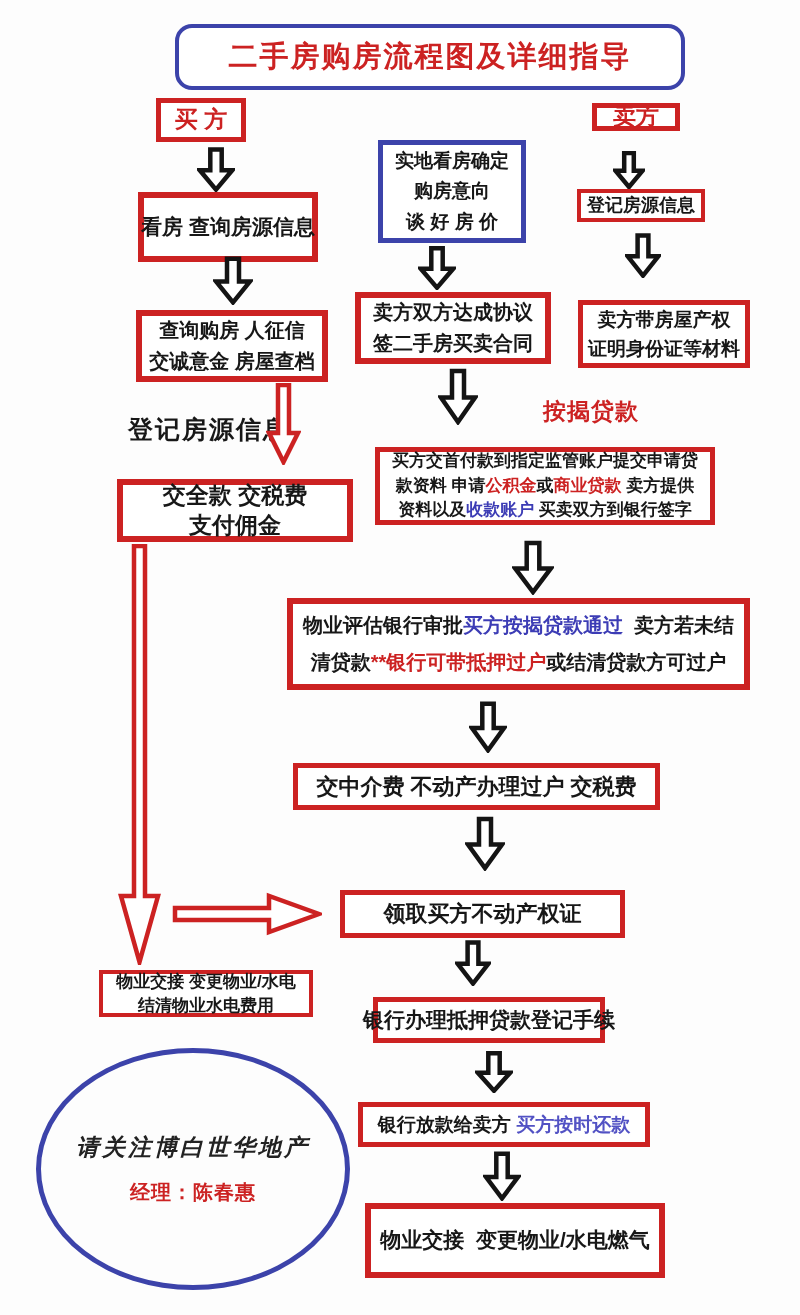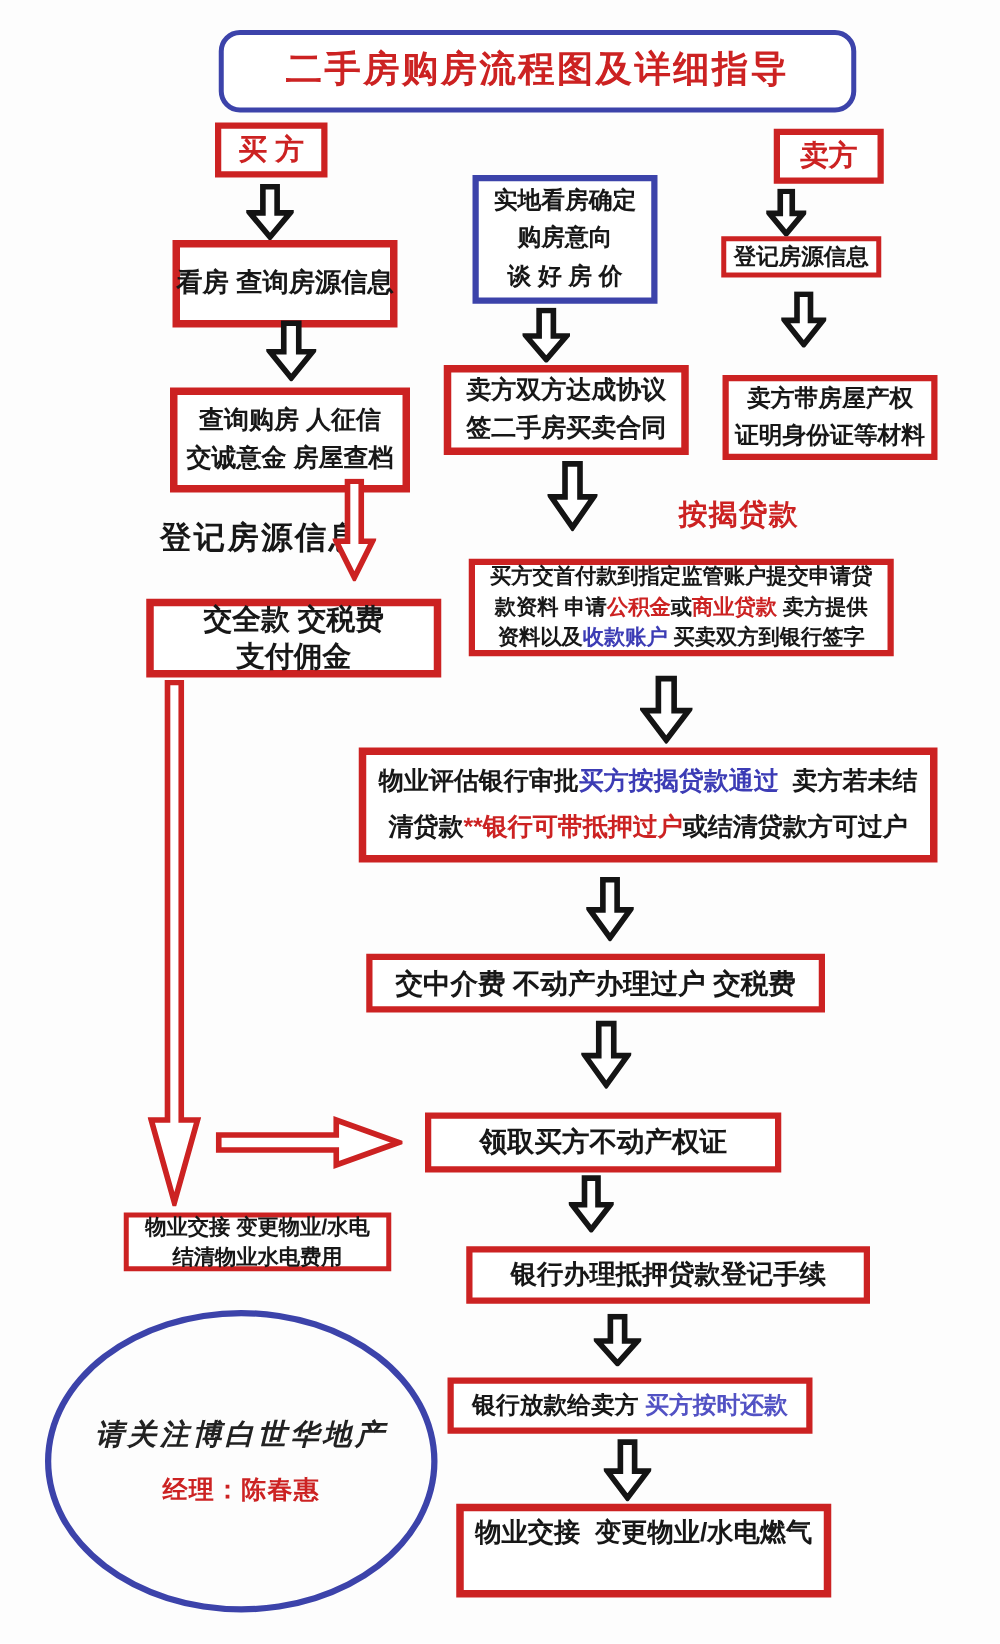--- a/index.html
+++ b/index.html
@@ -16,37 +16,37 @@
     font-family:"Liberation Sans","DejaVu Sans",sans-serif;
   }
   .box{
     position:absolute;box-sizing:border-box;background:#ffffff;
     display:flex;flex-direction:column;justify-content:center;align-items:center;
     text-align:center;font-weight:700;color:var(--ink);
     white-space:pre;line-height:1.35;
   }
   
   .bx-title{left:175px;top:24px;width:510px;height:66px;border:4px solid var(--blue);border-radius:17px;color:var(--red);font-size:29px;letter-spacing:2px;}
-  .bx-buyer{left:172px;top:98px;width:90px;height:44px;border:5px solid var(--red);color:var(--red);font-size:23px;}
-  .bx-seller{left:592px;top:103px;width:88px;height:44px;border:5px solid var(--red);color:var(--red);font-size:23px;margin-left:27px;}
+  .bx-buyer{left:156px;top:98px;width:90px;height:44px;border:5px solid var(--red);color:var(--red);font-size:23px;}
+  .bx-seller{left:592px;top:103px;width:88px;height:28px;border:5px solid var(--red);color:var(--red);font-size:23px;}
   .bx-site{left:378px;top:140px;width:148px;height:103px;border:5px solid var(--blue);font-size:19px;line-height:1.6;}
   .bx-view{left:138px;top:192px;width:180px;height:70px;border:6px solid var(--red);font-size:21px;}
-  .bx-check{left:136px;top:310px;width:192px;height:84px;border:6px solid var(--red);font-size:20px;line-height:1.55;}
+  .bx-check{left:136px;top:310px;width:192px;height:72px;border:6px solid var(--red);font-size:20px;line-height:1.55;}
   .bx-register{left:577px;top:189px;width:128px;height:33px;border:4px solid var(--red);font-size:18px;}
   .bx-docs{left:578px;top:300px;width:172px;height:68px;border:5px solid var(--red);font-size:19px;line-height:1.55;}
   .bx-agreement{left:355px;top:292px;width:196px;height:72px;border:6px solid var(--red);font-size:20px;line-height:1.55;}
   .bx-fullpay{left:117px;top:479px;width:236px;height:63px;border:6px solid var(--red);font-size:23px;line-height:1.3;}
   .bx-downpay{left:375px;top:447px;width:340px;height:78px;border:5px solid var(--red);font-size:17px;line-height:1.45;}
   .bx-approval{left:287px;top:598px;width:463px;height:92px;border:6px solid var(--red);font-size:20px;line-height:1.85;}
   .bx-fees{left:293px;top:763px;width:367px;height:47px;border:5px solid var(--red);font-size:22px;}
   .bx-cert{left:340px;top:890px;width:285px;height:48px;border:5px solid var(--red);font-size:22px;}
   .bx-handover1{left:99px;top:970px;width:214px;height:47px;border:4px solid var(--red);font-size:17px;line-height:1.4;}
-  .bx-bankreg{left:373px;top:997px;width:323px;height:46px;border:5px solid var(--red);font-size:21px;}
+  .bx-bankreg{left:373px;top:997px;width:232px;height:46px;border:5px solid var(--red);font-size:21px;}
   .bx-bankloan{left:358px;top:1102px;width:292px;height:45px;border:5px solid var(--red);font-size:19px;}
-  .bx-final{left:365px;top:1203px;width:300px;height:75px;border:6px solid var(--red);font-size:21px;line-height:1.75;justify-content:space-between;}
+  .bx-final{left:365px;top:1203px;width:300px;height:75px;border:6px solid var(--red);font-size:21px;line-height:1.75;}
   .bx-ellipse{left:36px;top:1048px;width:314px;height:242px;border:5px solid var(--blue);border-radius:50%;background:transparent;}
   .ellipse-l1{font-size:23px;font-weight:600;letter-spacing:3px;color:#222;font-style:italic;}
   .ellipse-l2{margin-top:15px;font-size:20px;font-weight:700;letter-spacing:1px;color:var(--red);}
   
   .lbl{position:absolute;font-weight:700;white-space:pre;}
   .lbl-mortgage{left:543px;top:396px;color:var(--red);font-size:23px;letter-spacing:1px;}
   .lbl-onetime{left:128px;top:413px;color:var(--ink);font-size:25px;letter-spacing:2px;}
   
   .seg-black{color:inherit;}
   .seg-red{color:var(--red);}

